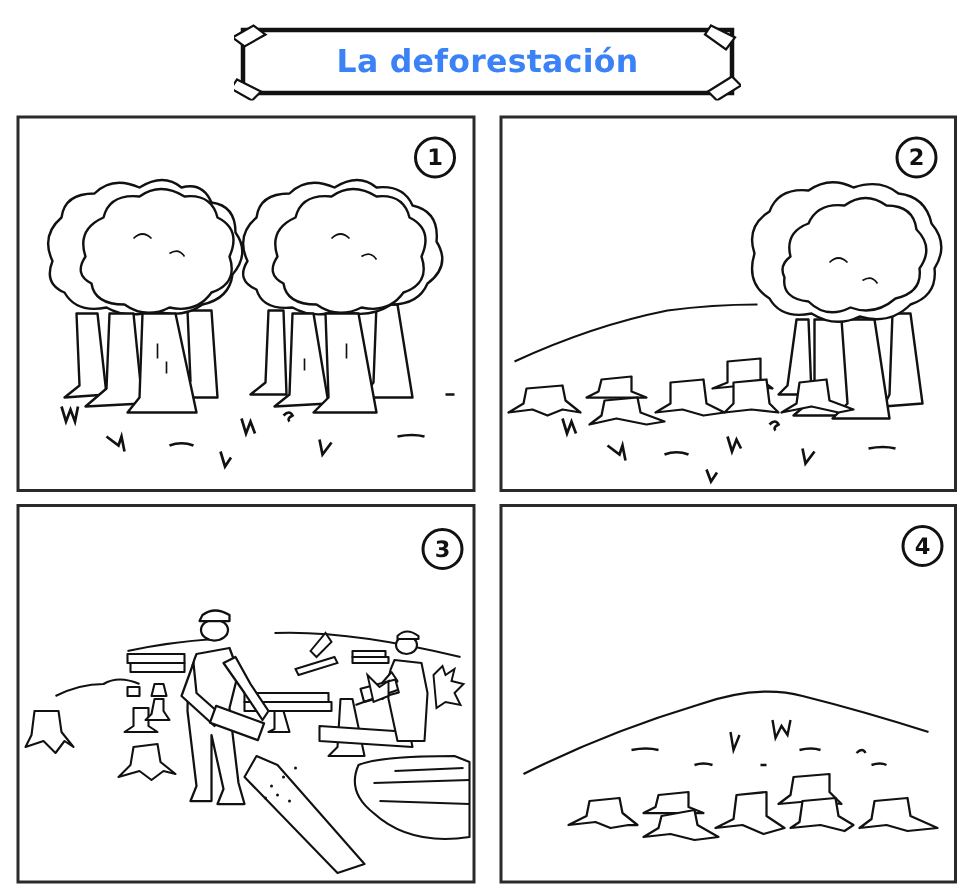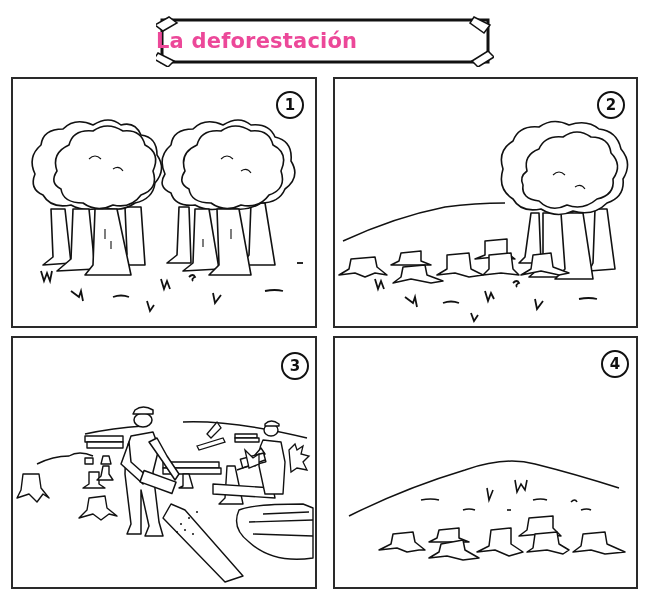--- a/index.html
+++ b/index.html
@@ -1,20 +1,20 @@
 <!DOCTYPE html>
 <html><head>
 <meta charset="utf-8">
 <style>
   html, body { margin:0; padding:0; background:#ffffff; }
   body { width:650px; height:594px; position:relative; overflow:hidden; font-family:"DejaVu Sans", sans-serif; }
   .title-banner { position:absolute; left:156px; top:15px; width:338px; height:52px; }
   .title-banner svg { position:absolute; left:0; top:0; }
-  .title-text { position:absolute; left:0; top:0; width:338px; height:52px; line-height:52px; 
-    color:#ec4899; font-weight:bold; font-size:21px; font-family:"DejaVu Sans", sans-serif; letter-spacing:0.2px; }
+  .title-text { position:absolute; left:0; top:0; width:338px; height:52px; line-height:52px; text-align:center;
+    color:#3b82f6; font-weight:bold; font-size:21px; font-family:"DejaVu Sans", sans-serif; letter-spacing:0.2px; }
   .panel { position:absolute; box-sizing:border-box; border:2px solid #2a2a2a; background:#fff; }
   .panel svg { position:absolute; left:0; top:0; }
   .num { position:absolute; width:24px; height:24px; border:2px solid #111; border-radius:50%;
     text-align:center; line-height:24px; font-weight:bold; font-size:15px; color:#111; font-family:"DejaVu Sans", sans-serif; }
 </style>
 </head>
 <body>
 
 <div class="title-banner">
   <svg width="338" height="52" viewBox="0 0 338 52">

